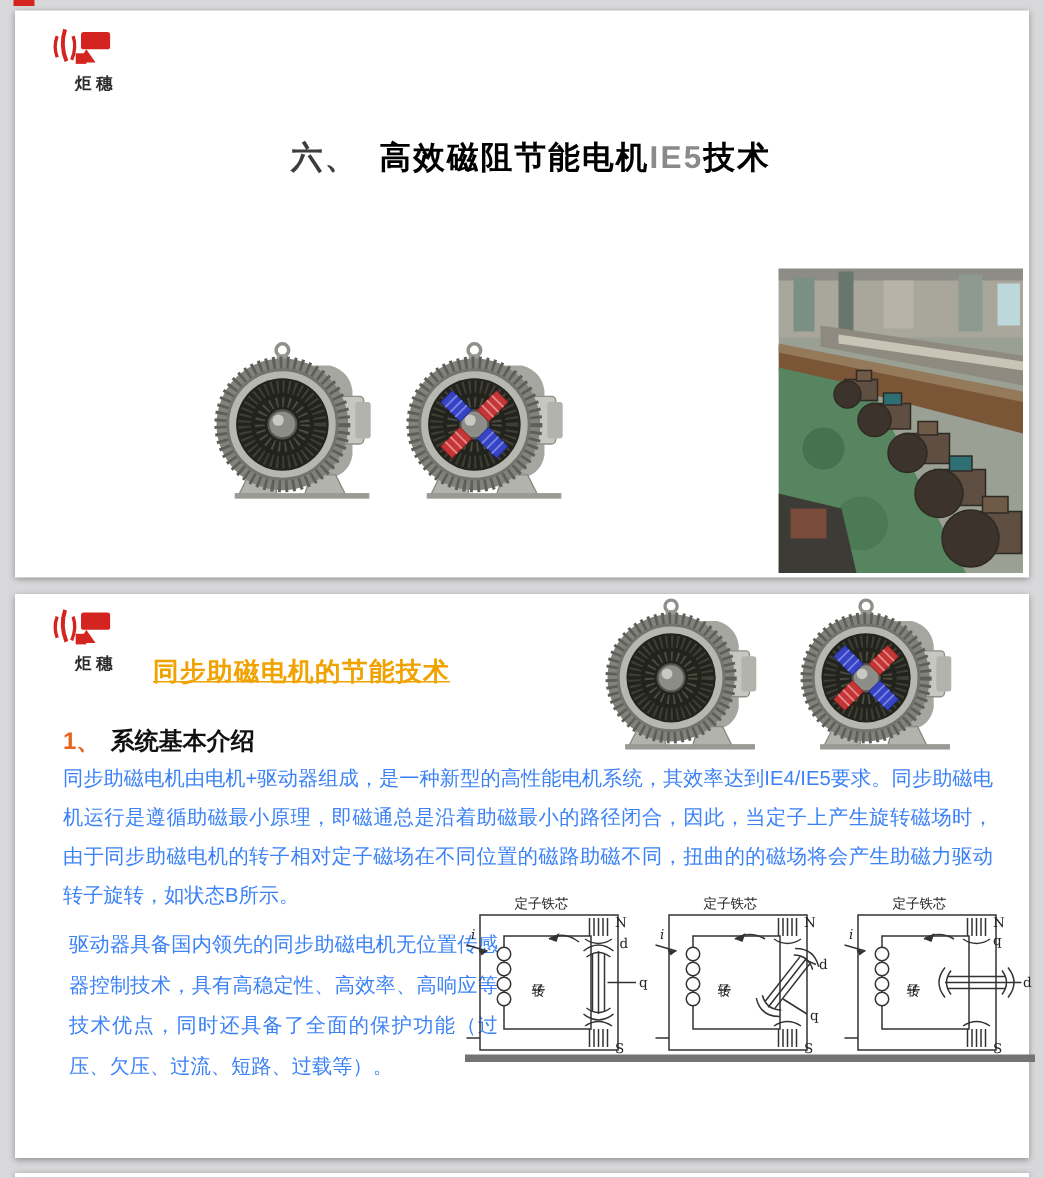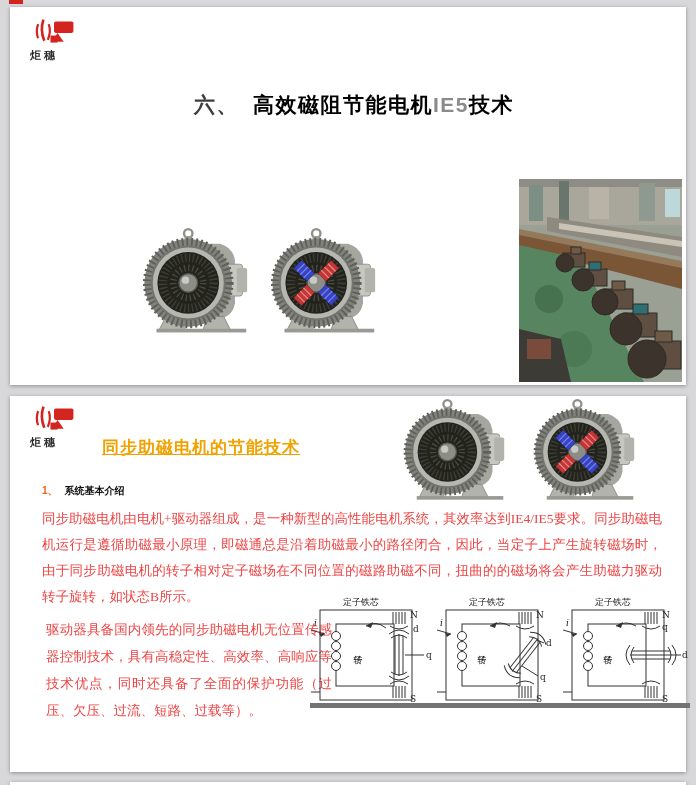--- a/index.html
+++ b/index.html
@@ -15,21 +15,21 @@
   }
   #slide1 { top:7px;  height:378px; }
   #slide2 { top:396px; height:376px; }
   #slide3-edge { top:782px; height:3px; }
   #prev-slide-remnant { position:absolute; left:9px; top:0; width:14px; height:4px; background:#d42420; }
 
   
   .logo { position:absolute; left:20px; top:10px; width:60px; }
   #slide2 .logo { top:8px; }
   .logo svg { width:48px; height:30px; display:block; }
-  .logo-text { font-size:11px; font-weight:bold; color:#2b2b2b; letter-spacing:3px; margin-top:1px; }
+  .logo-text { font-size:11px; font-weight:bold; color:#2b2b2b; letter-spacing:3px; margin-top:1px;margin-left:20px; }
 
   
   .s1-title {
     position:absolute; top:84px; left:0; width:100%; text-align:center;
     font-size:21px; font-weight:bold; color:#000; letter-spacing:1.5px;padding-left:12px;
   }
   .t-prefix { color:#3d3d3d; margin-right:14px; }
   .t-ie5 { color:#8a8a8a; }
 
   
@@ -42,26 +42,26 @@
   
   .photo { position:absolute; left:509px; top:172px; width:163px; height:203px; }
   .photo svg { width:100%; height:100%; display:block; }
 
   
   .s2-title {
     position:absolute; left:92px; top:40px;
     font-size:17px; font-weight:bold; letter-spacing:1px;
     color:#f0a300; text-decoration:underline;
   }
-  .section-heading { position:absolute; left:32px; top:88px; font-size:10px; font-weight:bold; color:#111; }
+  .section-heading { position:absolute; left:32px; top:88px; font-size:16px; font-weight:bold; color:#111; }
   .sec-num { color:#e8641e; margin-right:7px; }
 
   
-  .para { position:absolute; color:#ef4444; text-align:justify;
-          font-family:Liberation Serif, serif; }
+  .para { position:absolute; color:#3b82f6; text-align:justify;
+          font-family:Liberation Sans, sans-serif; }
   #para1 { left:32px; top:110px; width:620px; font-size:13.5px; line-height:26px; }
   #para2 { left:36px; top:220px; width:286px; font-size:13.5px; line-height:27px; }
 
   
   .diagram { position:absolute; left:300px; top:200px; width:380px; height:112px;
              display:flex; border-bottom:5px solid #737373; }
   .dg { width:126px; height:110px; }
   .ln { fill:none; stroke:#333; stroke-width:1; }
   .coil { fill:#fff; stroke:#333; stroke-width:1; }
   .dg-t { font-size:9px; fill:#222; font-family:"DejaVu Serif", serif; }

